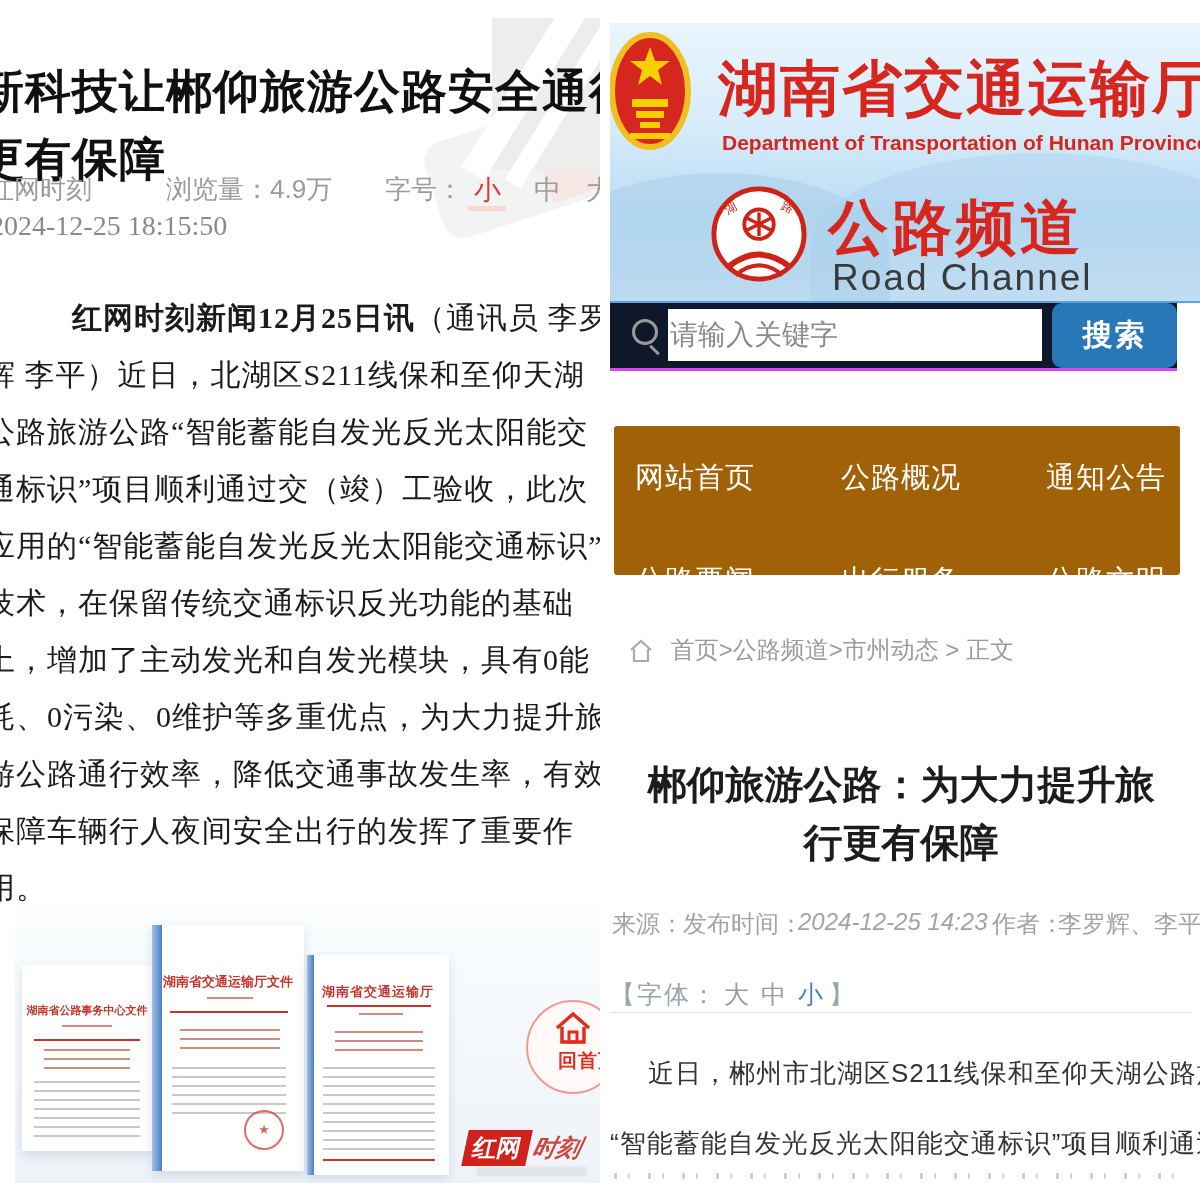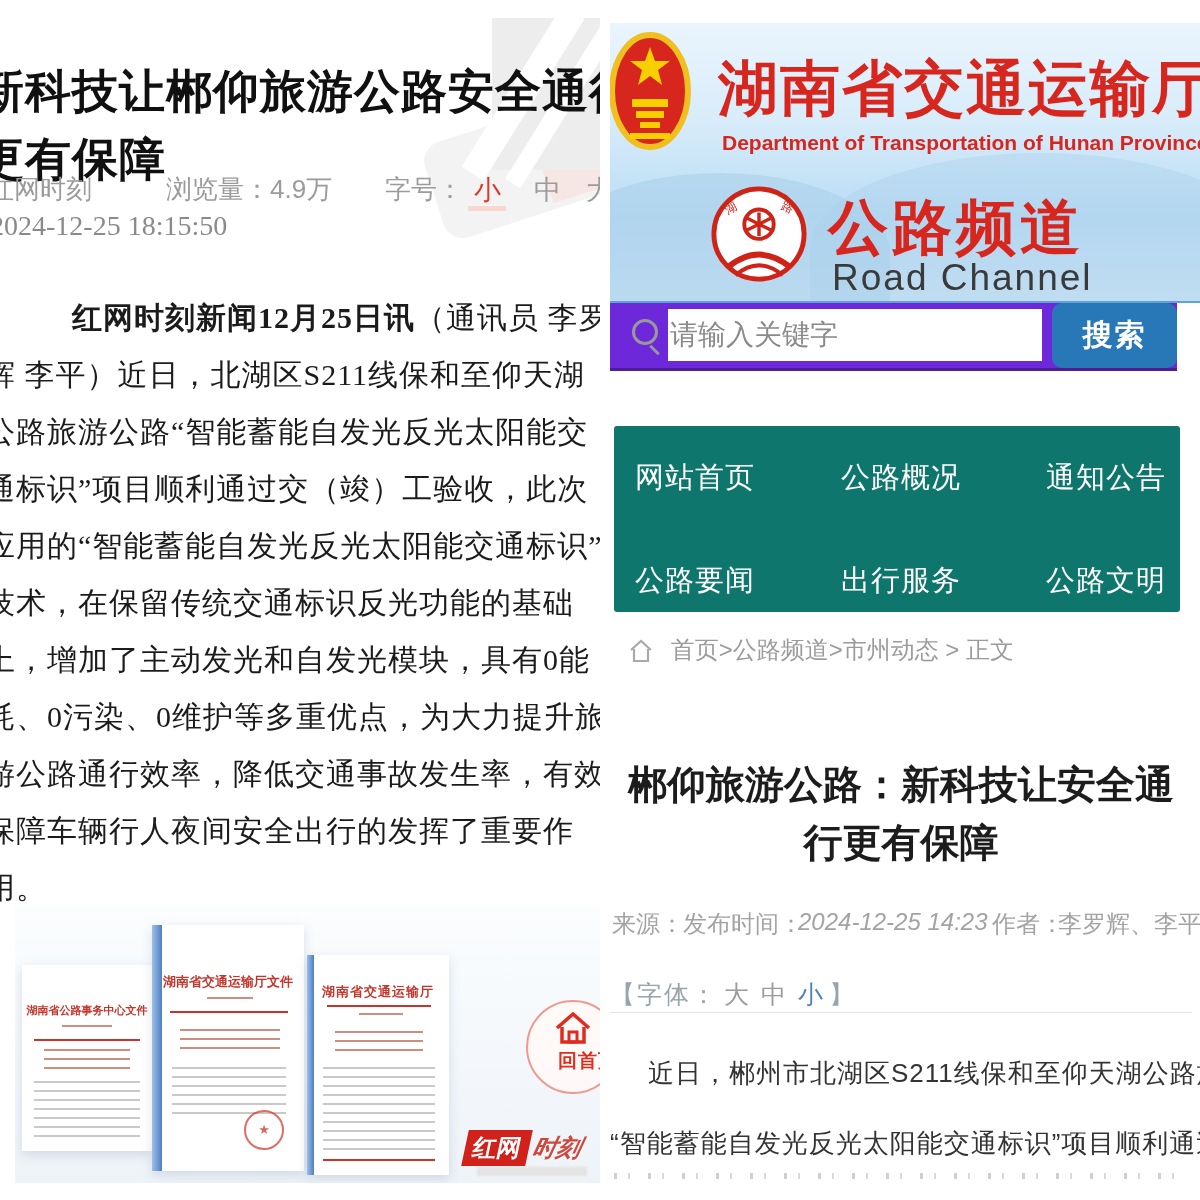--- a/index.html
+++ b/index.html
@@ -61,30 +61,30 @@
      background:linear-gradient(180deg,#eaf5fd 0%,#d8ecfa 35%,#b9dcf4 70%,#cfe6f6 100%);}
   .mtn{position:absolute;background:#aacfea;opacity:.55;border-radius:50% 50% 0 0;}
   .m1{left:-60px;top:150px;width:340px;height:160px;}
   .m2{left:200px;top:130px;width:460px;height:190px;opacity:.4;}
   .org-cn{position:absolute;left:108px;top:26px;font-size:60px;font-weight:bold;color:#d7261d;white-space:nowrap;letter-spacing:2px;}
   .org-en{position:absolute;left:112px;top:108px;font-size:21px;font-weight:bold;color:#d7261d;white-space:nowrap;}
   .ch-cn{position:absolute;left:218px;top:165px;font-size:60px;font-weight:bold;color:#d7261d;white-space:nowrap;letter-spacing:4px;}
   .ch-en{position:absolute;left:222px;top:234px;font-size:37px;color:#3a3a3a;white-space:nowrap;font-weight:500;letter-spacing:2px;}
   .banner-line{position:absolute;left:0;top:301px;width:590px;height:2px;background:#5ea2d8;}
 
-  .search-row{position:absolute;left:0;top:303px;width:567px;height:65px;background:#6d28d9;border-bottom:3px solid #4c1d95;}
+  .search-row{position:absolute;left:0;top:303px;width:567px;height:65px;background:#0f172a;border-bottom:3px solid #d946ef;}
   .mag{position:absolute;left:22px;top:16px;width:20px;height:20px;border:3px solid #999;border-radius:50%;}
   .mag:after{content:"";position:absolute;left:18px;top:22px;width:3px;height:12px;background:#999;transform:rotate(-45deg);}
   .s-input{position:absolute;left:58px;top:6px;width:370px;height:50px;border:none;outline:none;font-size:28px;color:#333;
            font-family:inherit;}
   .s-input::placeholder{color:#8a8a8a;}
   .s-btn{position:absolute;left:442px;top:0;width:125px;height:65px;background:#2878b8;border:none;border-radius:10px;
          color:#fff;font-size:30px;font-weight:bold;letter-spacing:2px;cursor:pointer;font-family:inherit;}
 
-  .nav{position:absolute;left:4px;top:426px;width:566px;height:186px;background:#0f766e;border-radius:3px;text-align:right;}
+  .nav{position:absolute;left:4px;top:426px;width:566px;height:149px;background:#a16207;border-radius:3px;text-align:right;}
   .nav-i{position:absolute;color:#fff;font-size:29px;white-space:nowrap;text-decoration:none;cursor:pointer;letter-spacing:1px;}
   .r1{top:32px;} .r2{top:135px;}
   .c1{left:21px;} .c2{left:227px;} .c3{left:432px;}
 
   .crumb{position:absolute;left:18px;top:634px;color:#9b9b9b;font-size:24px;white-space:nowrap;cursor:pointer;}
   .crumb svg{vertical-align:-5px;margin-right:10px;}
 
   .rt{position:absolute;left:0;width:582px;text-align:center;font-size:39px;font-weight:bold;color:#1c1c1c;white-space:nowrap;}
   .rt1{top:726px;} .rt2{top:784px;}
 
@@ -225,21 +225,21 @@
     </nav>
 
     <div class="crumb">
       <svg width="26" height="24" viewBox="0 0 26 24">
         <path d="M3 11 L13 2 L23 11" fill="none" stroke="#aaa" stroke-width="2.2"></path>
         <path d="M6 10 L6 22 L20 22 L20 10" fill="none" stroke="#aaa" stroke-width="2.2"></path>
       </svg>
       <span>首页&gt;公路频道&gt;市州动态 &gt; 正文</span>
     </div>
 
-    <h2 class="rt rt1">郴仰旅游公路：新科技让安全通</h2>
+    <h2 class="rt rt1">郴仰旅游公路：为大力提升旅</h2>
     <h2 class="rt rt2">行更有保障</h2>
 
     <span class="rmeta rm-src">来源：</span>
     <span class="rmeta rm-tlabel">发布时间：</span>
     <span class="rmeta rm-time">2024-12-25 14:23</span>
     <span class="rmeta rm-alabel">作者：</span>
     <span class="rmeta rm-author">李罗辉、李平</span>
 
     <div class="fontrow"><span class="fl">【字体：</span><span class="g">大</span><span class="g">中</span><span class="blue">小</span><span>】</span></div>
     <div class="rdivider"></div>

